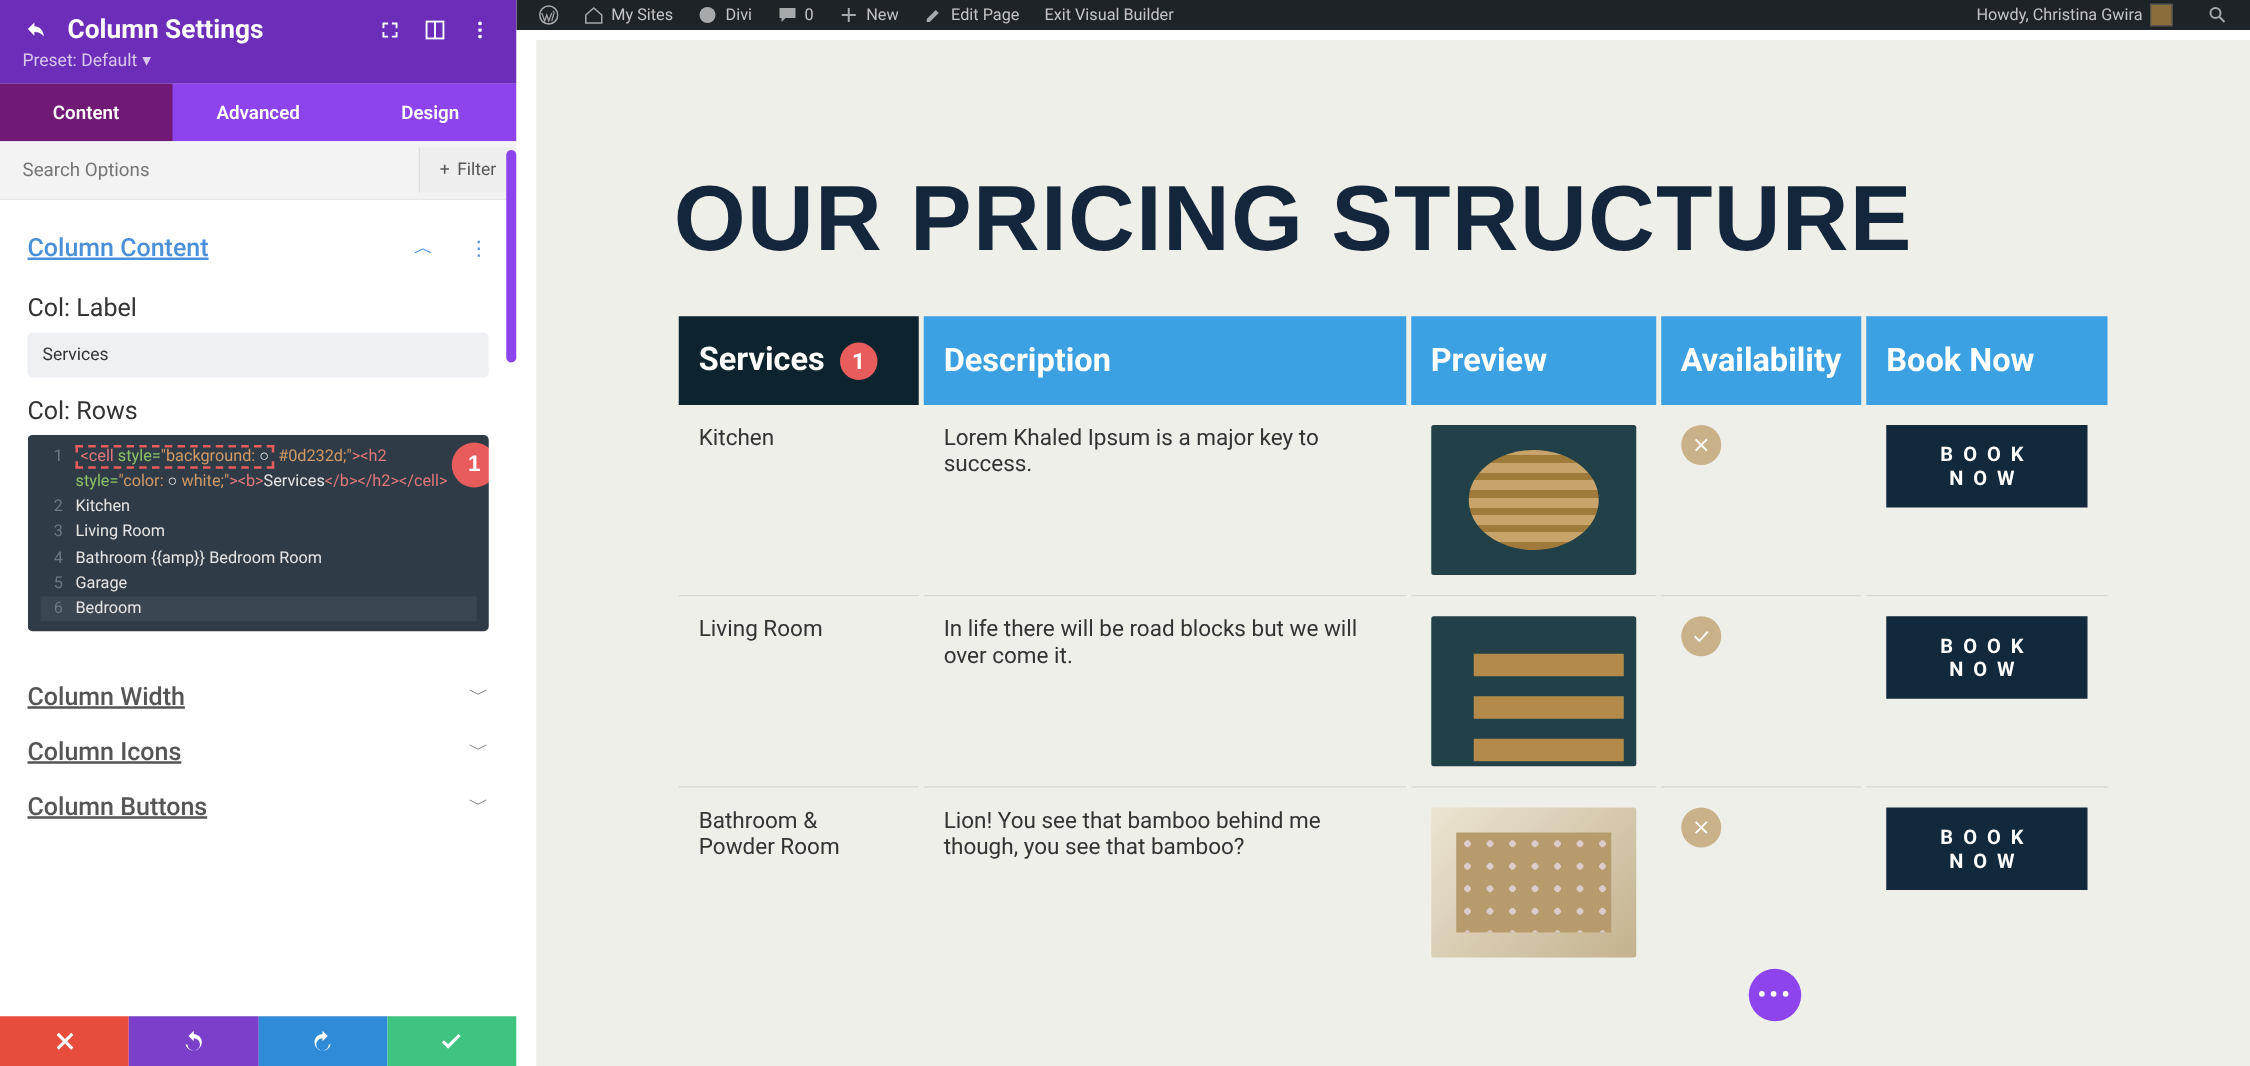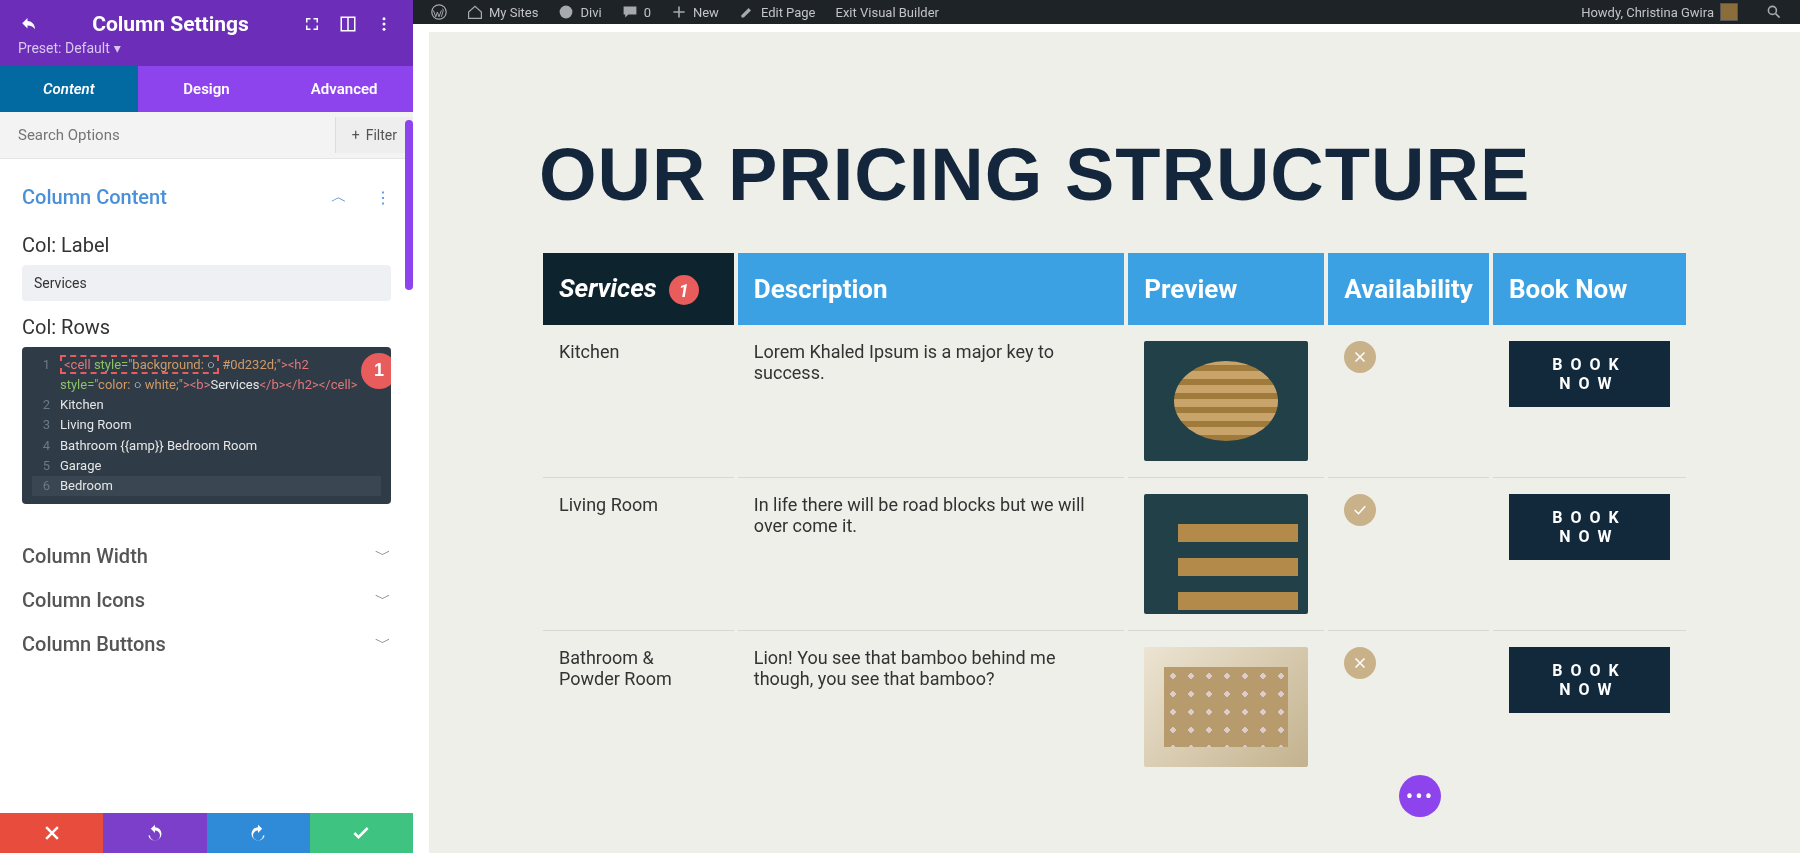--- a/index.html
+++ b/index.html
@@ -9,37 +9,37 @@
 .wp-admin-bar { position: absolute; top: 0; left: 413px; right: 0; height: 24px; background: #1d2327; color: #c3c4c7; display: flex; align-items: center; padding: 0 8px; font-size: 13px; }
 .wp-admin-bar .left { display: flex; align-items: center; gap: 0; }
 .wp-admin-bar .item { display: flex; align-items: center; gap: 6px; padding: 0 10px; height: 32px; cursor: pointer; }
 .wp-admin-bar .right { margin-left: auto; display: flex; align-items: center; gap: 8px; }
 .wp-admin-bar .avatar { width: 18px; height: 18px; background: #8a6d3b; border: 1px solid #555; }
 .wp-admin-bar svg { width: 16px; height: 16px; fill: #a7aaad; }
 
 
 .panel { position: absolute; top: 0; left: 0; width: 413px; height: 853px; background: #fff; display: flex; flex-direction: column; }
 .panel-header { background: #6c2eb9; color: #fff; padding: 12px 18px 10px; }
-.panel-header-top { display: flex; align-items: center; gap: 14px; text-align: center; }
+.panel-header-top { display: flex; align-items: center; gap: 14px; }
 .panel-header-top h2 { font-size: 21px; font-weight: 700; flex: 1; }
 .panel-header-top .icon-btn { width: 22px; height: 22px; display: flex; align-items: center; justify-content: center; cursor: pointer; }
 .panel-header-top svg { width: 18px; height: 18px; fill: #fff; }
 .preset { font-size: 14px; color: #d9c7f0; margin-top: 4px; display: flex; align-items: center; gap: 4px; cursor: pointer; }
 
 .tabs { background: #8e44ec; display: flex; }
 .tab { flex: 1; text-align: center; padding: 14px 0; color: #fff; font-size: 15px; font-weight: 600; cursor: pointer; }
-.tab.active { background: #0369a1; font-style: italic; }
+.tab.active { background: #701a75; }
 
 .search-row { display: flex; align-items: center; background: #f3f3f3; border-bottom: 1px solid #e5e5e5; gap: 35px; }
 .search-row input { flex: 1; border: none; background: transparent; padding: 14px 18px; font-size: 15px; color: #888; outline: none; }
 .filter-btn { display: flex; align-items: center; gap: 6px; padding: 10px 16px; background: #eee; border-left: 1px solid #ddd; cursor: pointer; color: #555; font-size: 14px; }
 
 .panel-body { flex: 1; overflow-y: auto; padding: 16px 22px; }
 .section-header { display: flex; align-items: center; justify-content: space-between; padding: 10px 0; cursor: pointer; }
-.section-header h3 { color: #4a90d9; font-size: 20px; font-weight: 500; }
+.section-header h3 { color: #4a90d9; font-size: 20px; font-weight: 500; text-decoration: underline; }
 .section-header .right-icons { display: flex; align-items: center; gap: 10px; color: #4a90d9; }
 .section-header.collapsed h3 { color: #555; }
 .section-header.collapsed .right-icons { color: #888; }
 
 .field-label { font-size: 20px; color: #333; margin: 14px 0 8px; }
 .text-input { width: 100%; background: #eef0f3; border: none; border-radius: 4px; padding: 10px 12px; font-size: 14px; color: #333; outline: none; }
 
 .code-editor { background: #2f3b47; border-radius: 4px; margin-top: 8px; padding: 8px 10px; font-family: monospace; font-size: 13px; line-height: 1.55; position: relative; overflow: auto; }
 .code-line { display: flex; }
 .code-line .ln { color: #6c7a86; width: 18px; text-align: right; margin-right: 10px; flex-shrink: 0; }
@@ -60,21 +60,21 @@
 .btn-save { background: #3fc380; }
 .bottom-actions svg { width: 20px; height: 20px; fill: #fff; }
 
 
 .preview { position: absolute; top: 32px; left: 413px; right: 0; bottom: 0; background: #efefe9; overflow: auto; margin-left: 16px; }
 .preview-inner { padding: 100px 110px 40px; }
 .page-title { font-family: Impact, "Arial Black", sans-serif; font-size: 74px; font-weight: 900; color: #14263b; letter-spacing: 1px; }
 
 .price-table { width: 100%; border-collapse: separate; border-spacing: 4px 0; margin-top: 36px; }
 .price-table th { background: #3ba1e3; color: #fff; text-align: left; padding: 20px 16px; font-size: 26px; font-weight: 700; }
-.price-table th.dark { background: #0d232d; position: relative; font-style: italic; }
+.price-table th.dark { background: #0d232d; position: relative; }
 .header-badge { display:inline-flex; width: 30px; height: 30px; border-radius: 50%; background: #e85c5c; color: #fff; align-items: center; justify-content: center; font-size: 18px; font-weight: 700; margin-left: 12px; vertical-align: middle; }
 .price-table td { padding: 16px; vertical-align: top; font-size: 18px; color: #333; background: #efefe9; }
 .price-table tr + tr td { border-top: 1px solid #d8d8d0; }
 
 .thumb { width: 164px; height: 120px; background: #224048; border-radius: 2px; position: relative; overflow: hidden; }
 .thumb.t1::after { content:""; position:absolute; inset:20px 30px; background: repeating-linear-gradient(0deg,#a07a3a 0 6px,#c9a46a 6px 14px); border-radius: 50%; }
 .thumb.t2::before { content:""; position:absolute; right:10px; top:30px; width:120px; height:18px; background:#b48a4a; box-shadow: 0 34px 0 #b48a4a, 0 68px 0 #b48a4a; }
 .thumb.t3 { background: linear-gradient(135deg,#ece4d2,#c3b28e); }
 .thumb.t3::after { content:""; position:absolute; inset:20px; background: radial-gradient(#dcc 20%,transparent 21%) 0 0/18px 18px, #b79b6d; }
 
@@ -173,22 +173,22 @@
         </span>
     </div>
     <div class="preset">
         <span>Preset: Default</span> 
         <span>▾</span>
       </div>
   </div>
 
   <div class="tabs">
     <div class="tab active">Content</div>
+    <div class="tab">Advanced</div>
     <div class="tab">Design</div>
-    <div class="tab">Advanced</div>
   </div>
 
   <div class="search-row">
     <input placeholder="Search Options" style="">
     <div class="filter-btn">
         <span>+</span> 
         <span>Filter</span>
       </div>
   </div>
 

